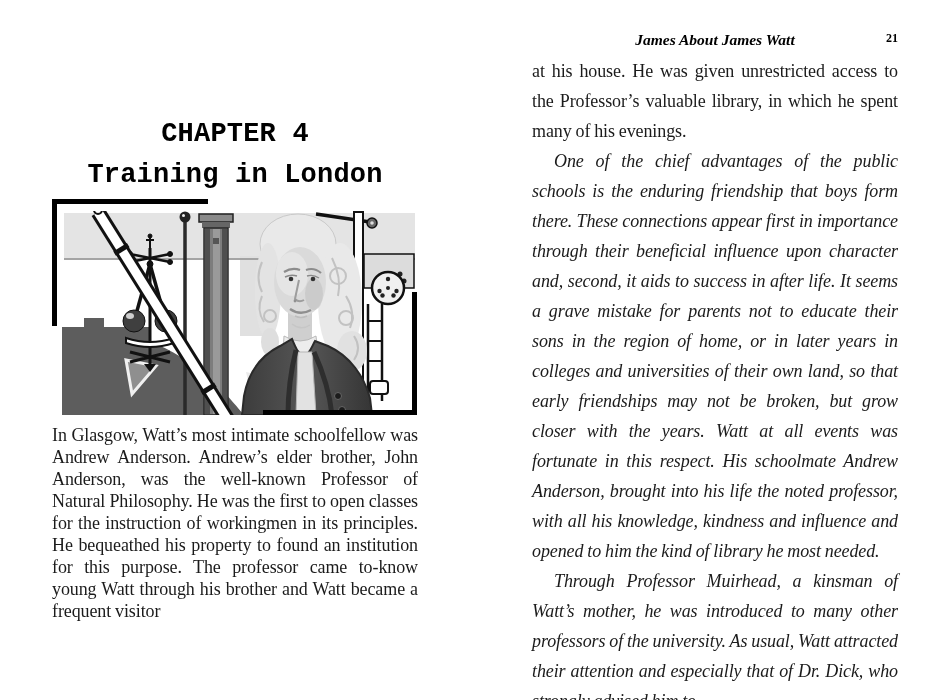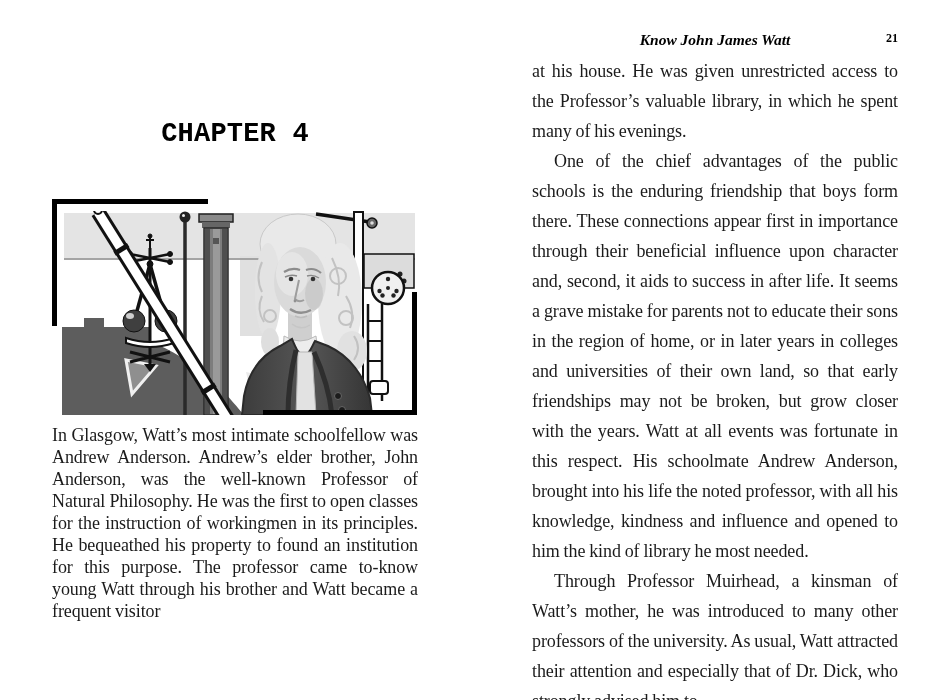--- a/index.html
+++ b/index.html
@@ -13,38 +13,39 @@
   .rh-num{position:absolute;right:0;top:0;font-weight:bold;font-size:12px;color:#000;}
 
   
   .chapter{position:absolute;left:52px;top:114px;width:366px;text-align:center;
            font-family:Liberation Mono, monospace;font-weight:bold;color:#000;
            font-size:27px;line-height:41px;letter-spacing:0.2px;}
 
   
   .body-col{font-size:18px;text-align:justify;letter-spacing:-0.1px;word-spacing:-0.5px;color:#1b1b1b;}
   .body-col p{margin:0;}
-  .body-col p.indent{text-indent:22px;}
+  .body-col p.indent{text-indent:22px;font-style:italic;}
   .left-body{position:absolute;left:52px;top:424px;width:366px;line-height:22px;}
   .right-body{position:absolute;left:532px;top:56px;width:366px;line-height:30px;}
 
   .illus{position:absolute;left:38px;top:196px;width:385px;height:228px;}
 </style>
 </head>
 <body>
 
 <div class="page">
 
   <div class="running-header">
-    <div class="rh-title">Know John James Watt</div>
+    <div class="rh-title">James About James Watt</div>
     <div class="rh-num">21</div>
   </div>
 
   <div class="chapter">
     <div>CHAPTER 4</div>
+    <div>Training in London</div>
   </div>
 
   <svg class="illus" viewBox="0 0 385 228" role="img" aria-label="Engraving of young James Watt in wig and coat set among steam-engine machinery: centrifugal governor, classical column, connecting rod and flywheel">
     <defs>
       <clipPath id="contentClip">
           <rect x="24" y="15" width="353" height="204"></rect>
         </clipPath>
       <linearGradient id="coatGrad" x1="0" y1="0" x2="1" y2="0">
         <stop offset="0" stop-color="#3c3c3c"></stop>
           <stop offset="0.5" stop-color="#565656"></stop>

